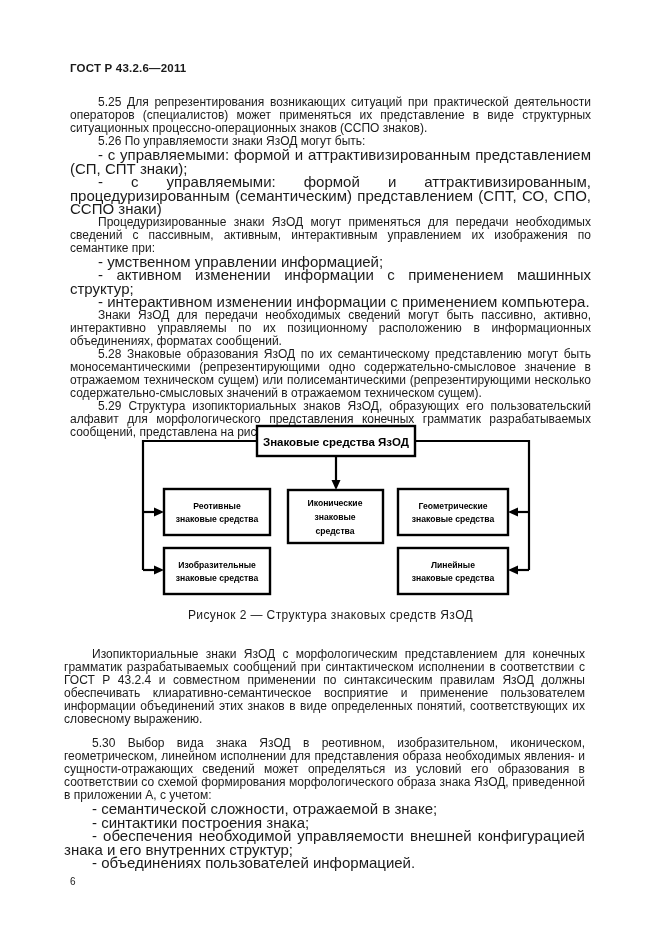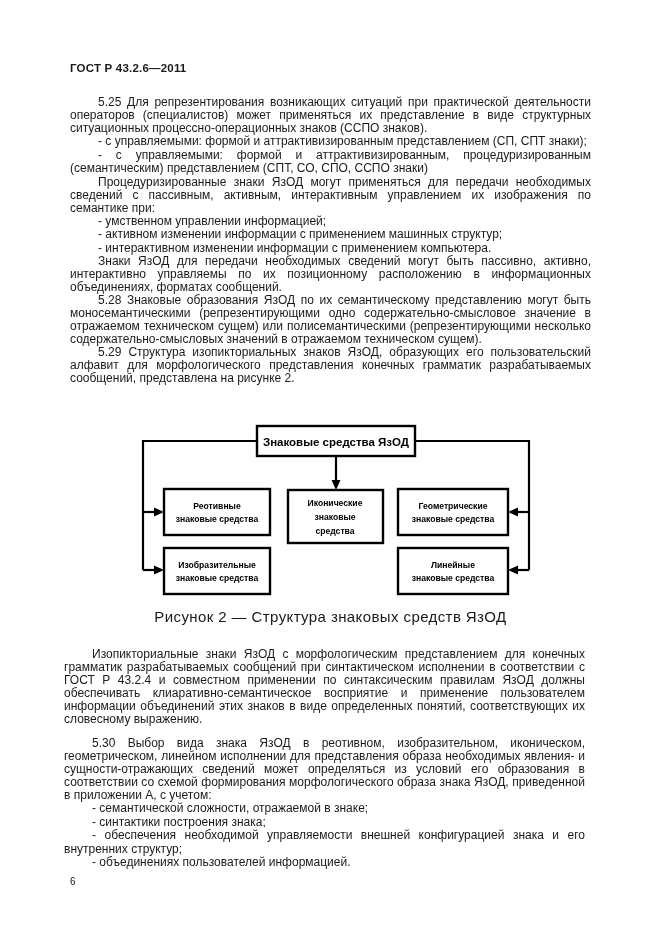--- a/index.html
+++ b/index.html
@@ -38,21 +38,21 @@
   p.para {
     margin: 0;
     font-size: 12px;
     line-height: 13px;
     text-align: justify;
     text-indent: 28px;
     hyphens: manual;
   }
   p.bullet {
     margin: 0;
-    font-size: 12px;
+    font-size: 15px;
     line-height: 13.55px;
     text-align: justify;
     text-indent: 28px;
     hyphens: manual;
   }
   p.para:last-child, p.bullet:last-child { }
 
   
   .figure {
     position: absolute;
@@ -63,21 +63,21 @@
   }
   .fig-svg {
     display: block;
   }
   .fig-caption {
     position: absolute;
     left: 0;
     top: 608px;
     width: 661px;
     text-align: center;
-    font-size: 15px;
+    font-size: 12px;
     letter-spacing: 0.4px;
     color: #1a1a1a;
   }
   .after-fig {
     position: absolute;
     left: 64px;
     top: 648px;
     width: 521px;
   }
   .page-number {
@@ -94,20 +94,21 @@
 </style>
 </head>
 <body>
 
 <div class="page">
 
   <div class="header">ГОСТ Р 43.2.6—2011</div>
 
   <div class="content">
     <p class="para">5.25  Для репрезентирования возникающих ситуаций при практической деятельности операторов (специалистов) может применяться их представление в виде структурных ситуационных процес­сно-операционных знаков (ССПО знаков).</p>
+    <p class="para">5.26  По управляемости знаки ЯзОД могут быть:</p>
     <p class="bullet">-  с управляемыми: формой и аттрактивизированным представлением (СП, СПТ знаки);</p>
     <p class="bullet">-  с управляемыми: формой и аттрактивизированным, процедуризированным (семантическим) представлением (СПТ, СО, СПО, ССПО знаки)</p>
     <p class="para">Процедуризированные знаки ЯзОД могут применяться для передачи необходимых сведений с пассивным, активным, интерактивным управлением их изображения по семантике при:</p>
     <p class="bullet">-  умственном управлении информацией;</p>
     <p class="bullet">-  активном изменении информации с применением машинных структур;</p>
     <p class="bullet">-  интерактивном изменении информации с применением компьютера.</p>
     <p class="para">Знаки ЯзОД для передачи необходимых сведений могут быть пассивно, активно, интерактив­но управляемы по их позиционному расположению в информационных объединениях, форматах сооб­щений.</p>
     <p class="para">5.28  Знаковые образования ЯзОД по их семантическому представлению могут быть моносеман­тическими (репрезентирующими одно содержательно-смысловое значение в отражаемом техничес­ком сущем) или полисемантическими (репрезентирующими несколько содержательно-смысловых значений в отражаемом техническом сущем).</p>
     <p class="para">5.29  Структура изопикториальных знаков ЯзОД, образующих его пользовательский алфавит для морфологического представления конечных грамматик разрабатываемых сообщений, представлена на рисунке 2.</p>
   </div>

